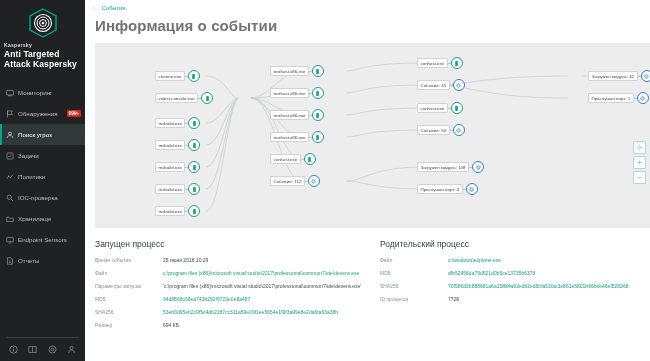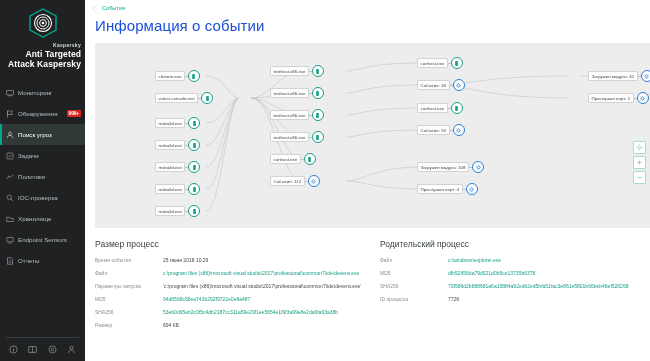--- a/index.html
+++ b/index.html
@@ -13,21 +13,21 @@
 
   
   .sidebar {
     width: 85px; height: 361px;
     background: #1f2123;
     color: #cfd3d4;
     display: flex; flex-direction: column;
     flex: 0 0 85px;
     position: relative;
   }
-  .brand { padding: 8px 4px 6px; text-align: right; }
+  .brand { padding: 8px 4px 6px; text-align: left; }
   .logo-wrap { display: flex; justify-content: center; margin-bottom: 4px; }
   .logo {
     width: 30px; height: 30px;
     display: block;
   }
   .brand-vendor {
     font-size: 5px; color: #d9dcdd; letter-spacing: .3px;
     margin-bottom: 1px; font-weight: bold;
   }
   .brand-name {
@@ -66,21 +66,21 @@
   
   .main { flex: 1 1 auto; height: 361px; background: #fff; position: relative; overflow: hidden; }
   .topbar {
     height: 12px; display: flex; align-items: center; gap: 4px;
     padding: 4px 0 0 6px;
   }
   .back-ico { width: 7px; height: 7px; opacity: .45; cursor: pointer; }
   .back-ico svg { width: 7px; height: 7px; display: block; }
   .breadcrumb { font-size: 5.6px; color: #00a88e; cursor: pointer; }
   .page-title {
-    font-size: 15px; color: #1d4ed8; font-weight: normal;
+    font-size: 15px; color: #737373; font-weight: bold;
     padding: 5px 0 0 10px; letter-spacing: .1px;
   }
 
   
   .graph {
     margin: 9px 0 0 10px;
     height: 185px; background: #ededed;
     position: relative; overflow: hidden;
   }
   .graph svg.edges { position: absolute; inset: 0; width: 100%; height: 100%; }
@@ -538,21 +538,21 @@
         <div class="zoom-btn">
           <svg viewBox="0 0 16 16">
               <path d="M3 8 H13" stroke="#6cc5b4" stroke-width="1.5"></path>
             </svg>
         </div>
       </div>
     </section>
 
     <section class="details">
       <div class="det-col">
-        <h2 class="det-title">Размер процесс</h2>
+        <h2 class="det-title">Запущен процесс</h2>
         <div id="left-rows">
             <div class="det-row">
               <span class="det-key">Время события</span>
               <span class="det-val">25 июня 2018 10:29</span>
             </div>
             <div class="det-row">
               <span class="det-key">Файл</span>
               <span class="det-val link">c:\program files (x86)\microsoft visual studio\2017\professional\common7\ide\devenv.exe</span>
             </div>
             <div class="det-row">

